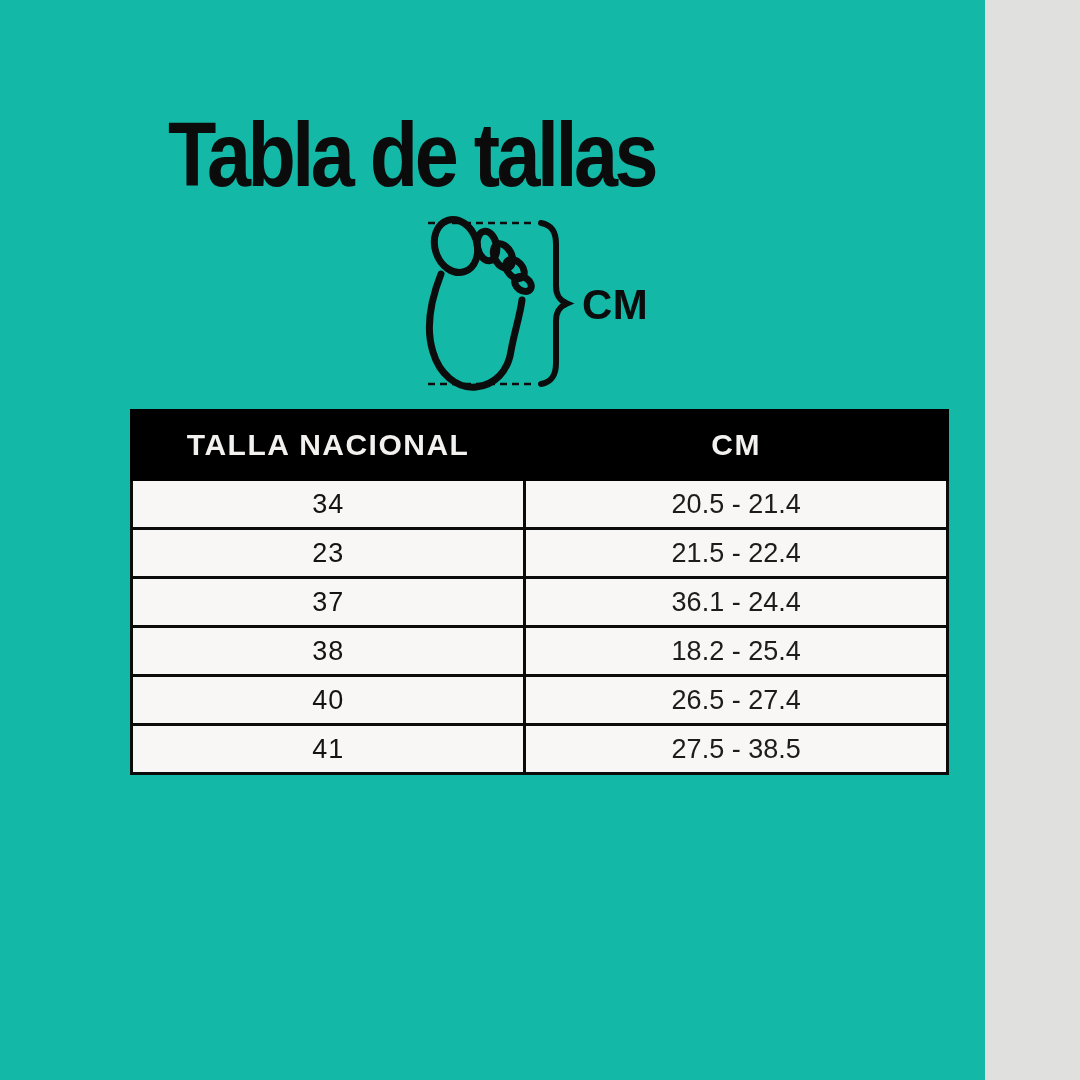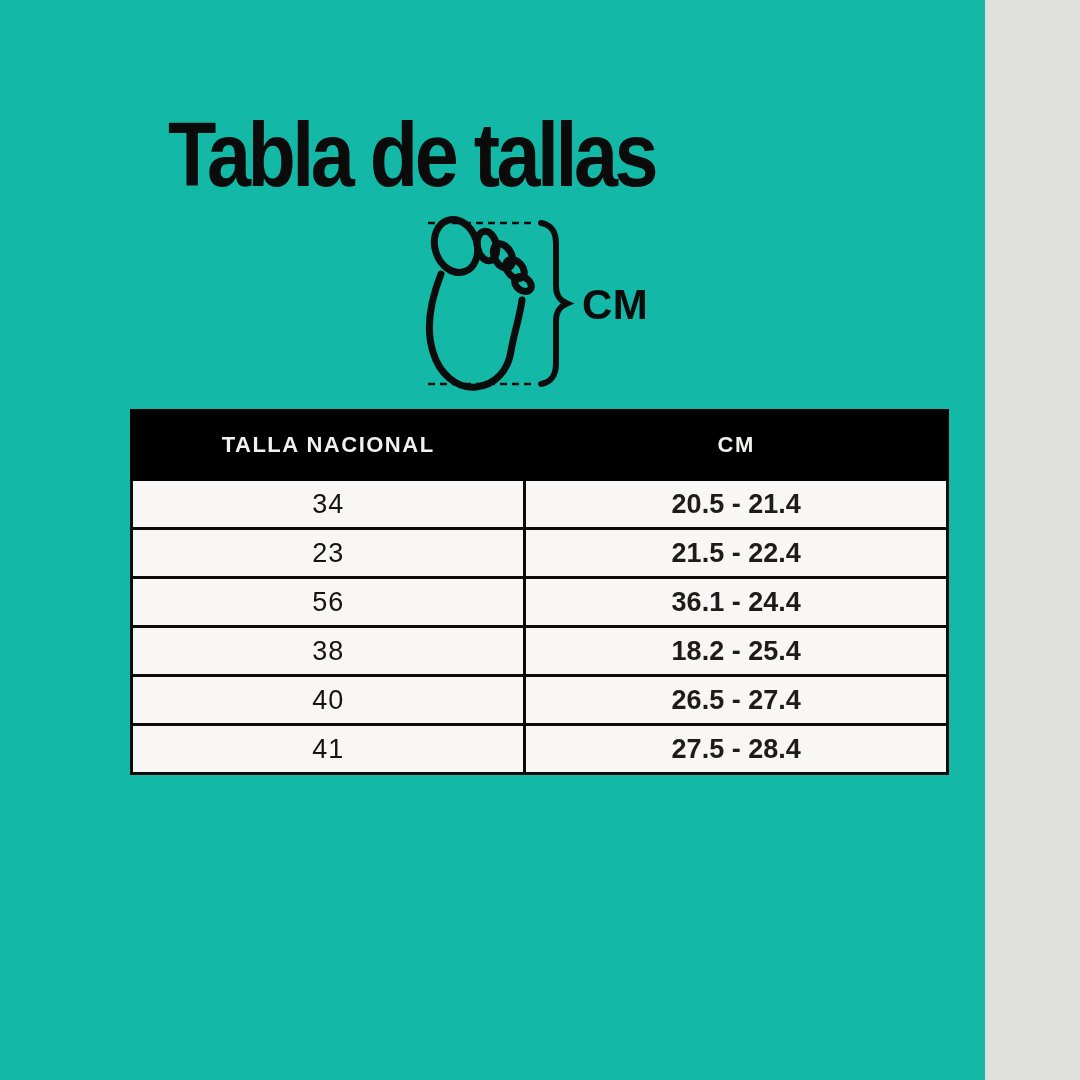--- a/index.html
+++ b/index.html
@@ -53,31 +53,30 @@
   }
   .size-table th, .size-table td {
     border: 3px solid #0b0b0b;
     text-align: center;
     vertical-align: middle;
   }
   .size-table th {
     background: #000000;
     color: #f2f1ef;
     height: 69px;
-    font-size: 22px;
+    font-size: 30px;
     font-weight: bold;
     letter-spacing: 1.5px;
     border-color: #000000;
   }
   .size-table td {
     background: #f8f7f5;
     height: 49px;
     font-size: 27px;
     color: #1c1c1c;
-    font-weight: bold;
   }
   .size-table td:first-child {
     font-weight: normal;
     color: #141414;
     letter-spacing: 1px;
   }
   .col-size { width: 48.2%; }
   .col-cm   { width: 51.8%; }
 </style>
 </head>
@@ -122,31 +121,31 @@
     <tbody>
         <tr>
           <td>34</td>
           <td>20.5 - 21.4</td>
         </tr>
         <tr>
           <td>23</td>
           <td>21.5 - 22.4</td>
         </tr>
         <tr>
-          <td>56</td>
+          <td>37</td>
           <td>36.1 - 24.4</td>
         </tr>
         <tr>
           <td>38</td>
           <td>18.2 - 25.4</td>
         </tr>
         <tr>
           <td>40</td>
           <td>26.5 - 27.4</td>
         </tr>
         <tr>
           <td>41</td>
-          <td>27.5 - 28.4</td>
+          <td>27.5 - 38.5</td>
         </tr>
       </tbody>
   </table>
 
 </div>
 
 </body></html>

